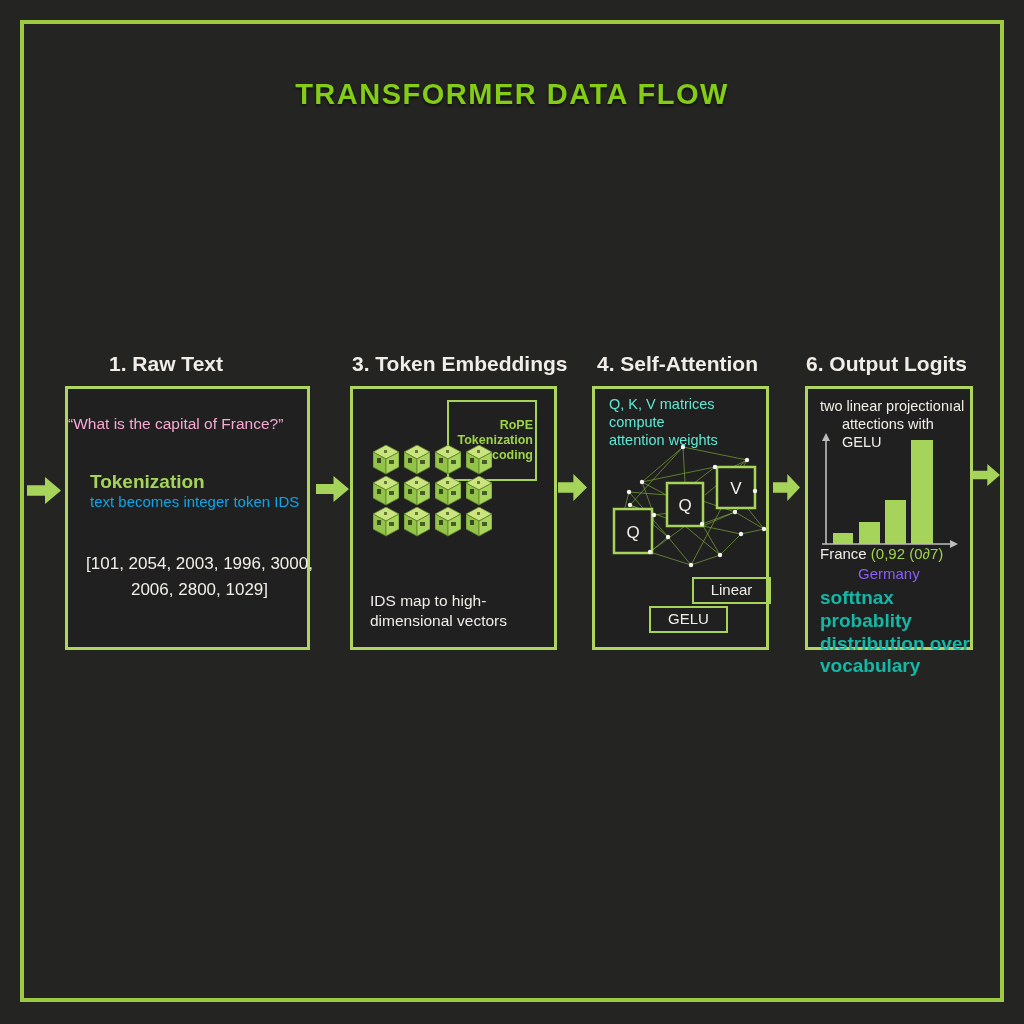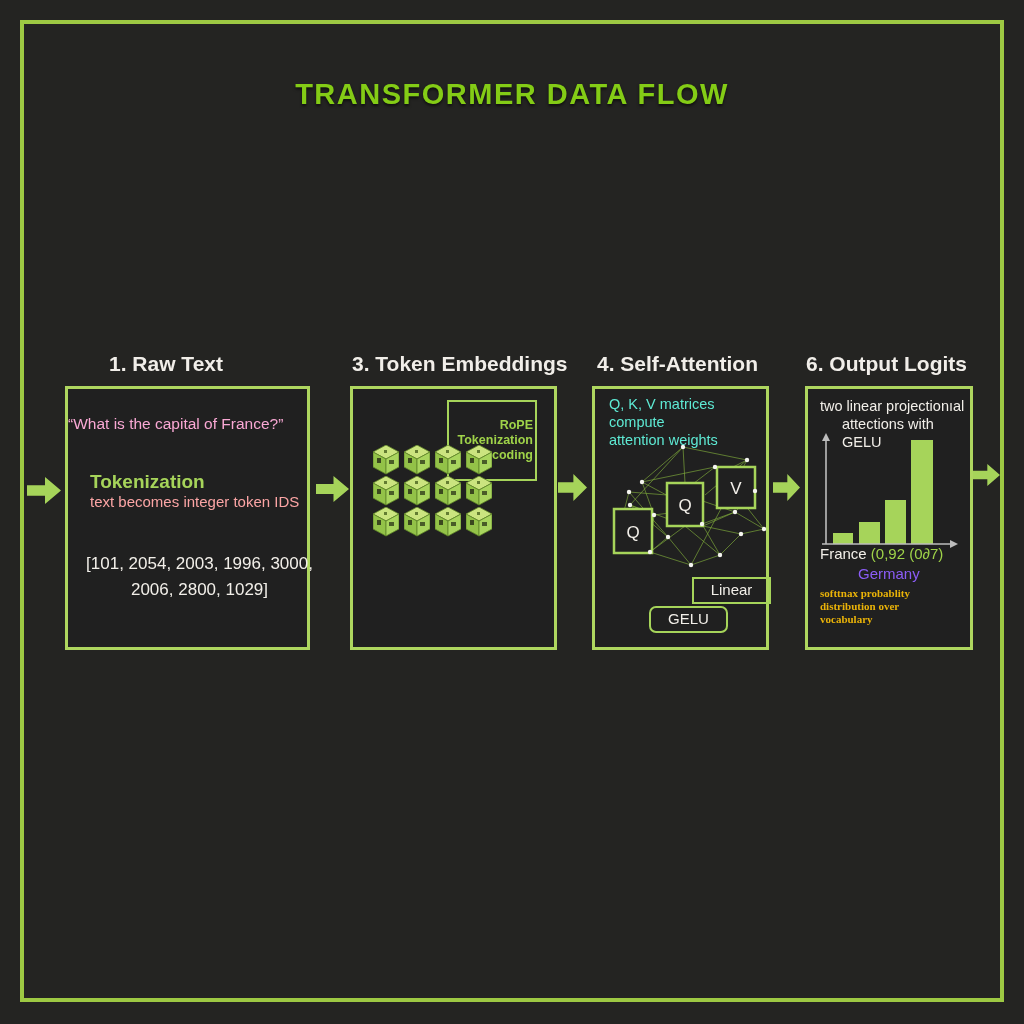--- a/index.html
+++ b/index.html
@@ -12,21 +12,21 @@
   .panel-heading{position:absolute;top:352px;font-size:21px;font-weight:700;color:#f1eee9;}
   .panel{position:absolute;top:386px;height:264px;border:3px solid #aed65f;background:#202020;
          box-sizing:border-box;}
   .arrow{position:absolute;background:#a6d45a;
       clip-path:polygon(0 31%,53% 31%,53% 0,100% 50%,53% 100%,53% 69%,0 69%);}
   
   .p1-quote{position:absolute;left:0;top:26px;width:100%;text-align:left;
       font-size:15.5px;color:#f9a8d4;}
   .p1-tok{position:absolute;left:22px;top:82px;line-height:1.15;}
   .p1-tok-title{font-size:19px;font-weight:700;color:#a6d45a;}
-  .p1-tok-sub{font-size:15px;color:#fca5a5;}
+  .p1-tok-sub{font-size:15px;color:#0ea5e9;}
   .p1-ids{position:absolute;left:12px;top:162px;width:100%;text-align:center;
       font-size:17px;color:#f2efe9;line-height:1.5;}
   
   .rope-box{position:absolute;right:17px;top:11px;width:82px;border:2.5px solid #a6d45a;
       padding:16px 2px;text-align:right;color:#9fd349;font-weight:700;font-size:12.5px;
       line-height:1.2;}
   .cube-grid{position:absolute;left:16px;top:54px;}
   .p2-caption{position:absolute;left:17px;top:202px;width:172px;font-size:15.5px;
       color:#f0ede8;line-height:1.3;}
   
@@ -36,22 +36,22 @@
   .layer-box{position:absolute;left:54px;width:79px;height:27px;border:2.5px solid #a6d45a;
       box-sizing:border-box;color:#f2efe9;font-size:15px;text-align:center;line-height:22px;}
   
   .p4-caption{position:absolute;left:12px;top:8px;width:150px;font-size:14.5px;
       color:#f2efe9;line-height:1.25;}
   .p4-caption .line2{display:block;padding-left:22px;}
   .chart-svg{position:absolute;left:8px;top:44px;}
   .p4-france{position:absolute;left:12px;top:156px;font-size:15px;color:#f2efe9;}
   .p4-france .value{color:#9fd349;}
   .p4-germany{position:absolute;left:50px;top:176px;font-size:15px;color:#8b5cf6;}
-  .p4-softmax{position:absolute;left:12px;top:198px;font-size:11px;font-weight:600;
-      color:#eab308;line-height:1.2;font-family:Liberation Serif, serif;}
+  .p4-softmax{position:absolute;left:12px;top:198px;font-size:19px;font-weight:600;
+      color:#14b8a6;line-height:1.2;}
 </style>
 </head>
 <body>
 
 <div id="stage">
   <div id="frame"></div>
 
   <div id="main-title">TRANSFORMER DATA FLOW</div>
 
   <div class="arrow" style="left:27px;top:477px;width:34px;height:27px;"></div>
@@ -102,20 +102,21 @@
           <use href="#cube" xlink:href="#cube" x="4" y="33" width="26" height="30"></use>
           <use href="#cube" xlink:href="#cube" x="35" y="33" width="26" height="30"></use>
           <use href="#cube" xlink:href="#cube" x="66" y="33" width="26" height="30"></use>
           <use href="#cube" xlink:href="#cube" x="97" y="33" width="26" height="30"></use>
           <use href="#cube" xlink:href="#cube" x="4" y="64" width="26" height="30"></use>
           <use href="#cube" xlink:href="#cube" x="35" y="64" width="26" height="30"></use>
           <use href="#cube" xlink:href="#cube" x="66" y="64" width="26" height="30"></use>
           <use href="#cube" xlink:href="#cube" x="97" y="64" width="26" height="30"></use>
         </g>
     </svg>
+    <div class="p2-caption">IDS map to high-dimensional vectors</div>
   </div>
 
   <div class="panel" style="left:592px;width:177px;">
     <div class="p3-caption">
       <div>Q, K, V matrices compute</div>
       <div>attention weights</div>
     </div>
     <svg class="net-svg" width="177" height="135" viewBox="0 0 177 135">
       <g>
         <path fill="none" stroke="#7ca83a" stroke-width="0.8" opacity="0.85" d="M47 47L90 70M34 57L72 60M35 70L90 90M34 57L28 80M47 47L120 32M88 12L90 48M88 12L47 47M120 32L90 55M152 25L122 40M152 25L110 60M160 56L140 77M140 77L108 91M140 77L90 60M146 99L108 91M169 94L146 99M169 94L140 77M125 120L146 99M125 120L90 91M55 117L73 102M55 117L90 91M73 102L35 70M59 80L90 76M107 89L125 120M96 130L73 102M96 130L125 120M47 47L59 80M35 70L59 80M107 89L140 77M88 12L152 25M120 32L160 56M96 130L55 117M34 57L73 102M59 80L55 117M152 25L96 130M88 12L35 70M169 94L120 32"></path>
@@ -141,21 +142,21 @@
           <circle cx="140" cy="77" r="2.2"></circle>
         <circle cx="146" cy="99" r="2.2"></circle>
           <circle cx="169" cy="94" r="2.2"></circle>
         <circle cx="125" cy="120" r="2.2"></circle>
           <circle cx="88" cy="12" r="2.2"></circle>
         <circle cx="160" cy="56" r="2.2"></circle>
           <circle cx="96" cy="130" r="2.2"></circle>
       </g>
     </svg>
     <div class="layer-box" style="top:188px;margin-left:43px;">Linear</div>
-    <div class="layer-box" style="top:217px;border-radius:7px;">GELU</div>
+    <div class="layer-box" style="top:217px;">GELU</div>
   </div>
 
   <div class="panel" style="left:805px;width:168px;">
     <div class="p4-caption">
       <span>two linear projectionıal</span>
       <span class="line2">attections with GELU</span>
     </div>
     <svg class="chart-svg" width="150" height="118" viewBox="0 0 150 118">
       <g>
           <rect x="17" y="100" width="20" height="11" fill="#a6d45a"></rect>

